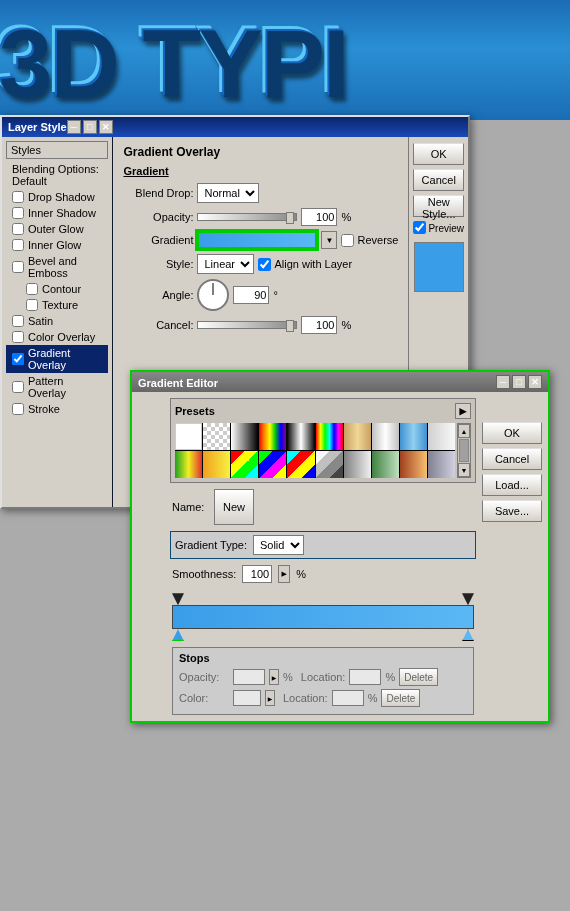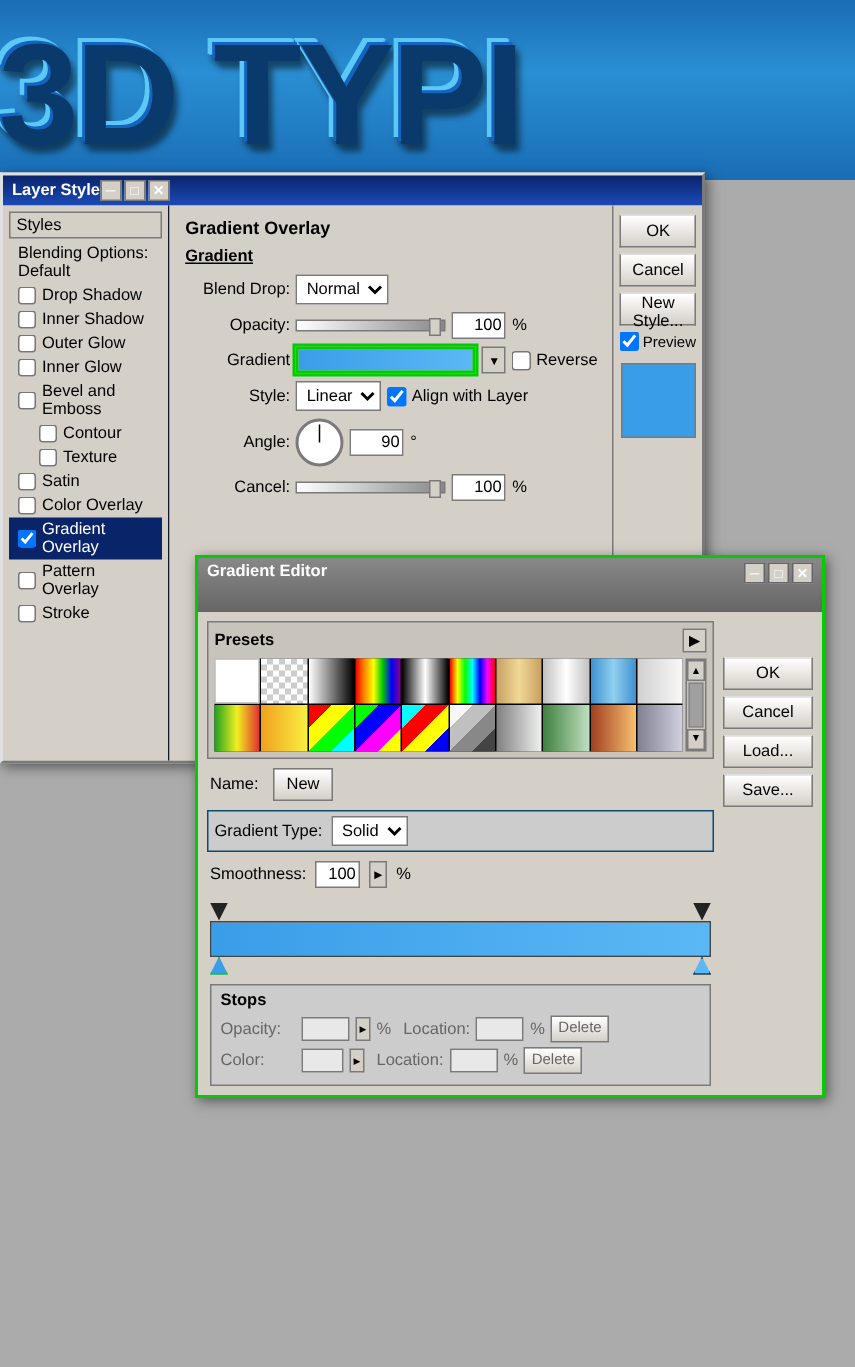--- a/index.html
+++ b/index.html
@@ -280,23 +280,23 @@
       box-shadow: 2px 2px 8px rgba(0,0,0,0.5);
       z-index: 10;
     }
     .ge-titlebar {
       background: linear-gradient(180deg, #888 0%, #666 100%);
       color: white;
       padding: 3px 6px;
       font-size: 11px;
       font-weight: bold;
       display: flex;
-      align-items: flex-start;
+      align-items: flex-end;
       justify-content: space-between;
-      height: 36px;
+      height: 20px;
     }
     .ge-titlebar-btns {
       display: flex;
       gap: 2px;
     }
     .ge-titlebar-btn {
       width: 14px;
       height: 14px;
       background: #d4d0c8;
       border: 1px solid #666;
@@ -306,20 +306,21 @@
       font-size: 9px;
       cursor: pointer;
     }
     .ge-body {
       display: flex;
       padding: 6px;
       gap: 6px;
     }
     .ge-left {
       flex: 1;
+      margin-left: 32px;
     }
     .ge-right {
       width: 60px;
       display: flex;
       flex-direction: column;
       gap: 4px;
       padding-top: 24px;
     }
     .presets-section {
       border: 1px solid #7a7a7a;
@@ -372,21 +373,21 @@
     }
     .ge-name-input {
       flex: 1;
       height: 20px;
       font-size: 11px;
       border: 1px solid #7a7a7a;
       background: #fff;
       padding: 1px 4px;
     }
     .ge-new-btn {
-      height: 22px;
+      height: 36px;
       font-size: 11px;
       background: linear-gradient(180deg, #fff 0%, #d4d0c8 100%);
       border: 1px solid #7a7a7a;
       cursor: pointer;
       padding: 0 8px;
       white-space: nowrap;
     }
 
     
     .ge-type-row {

